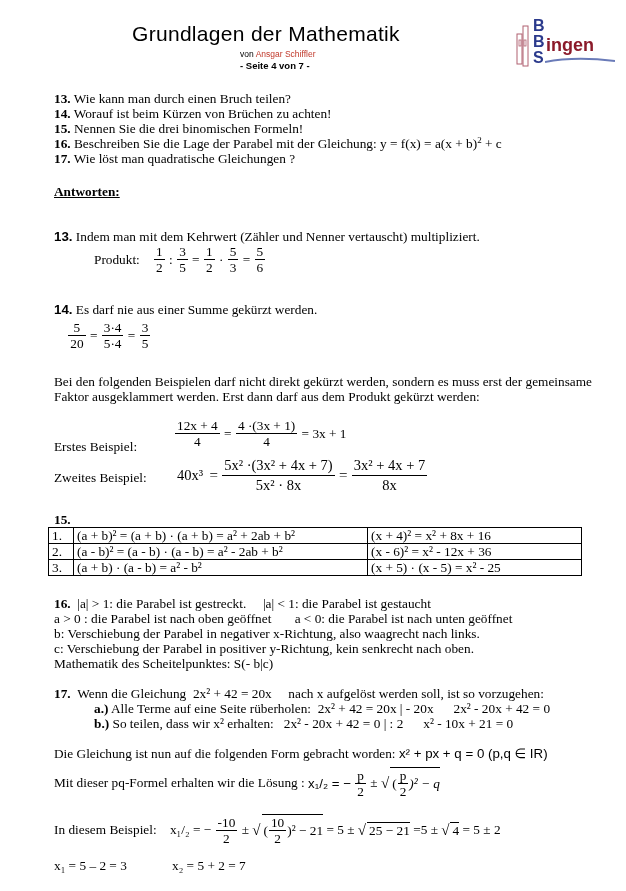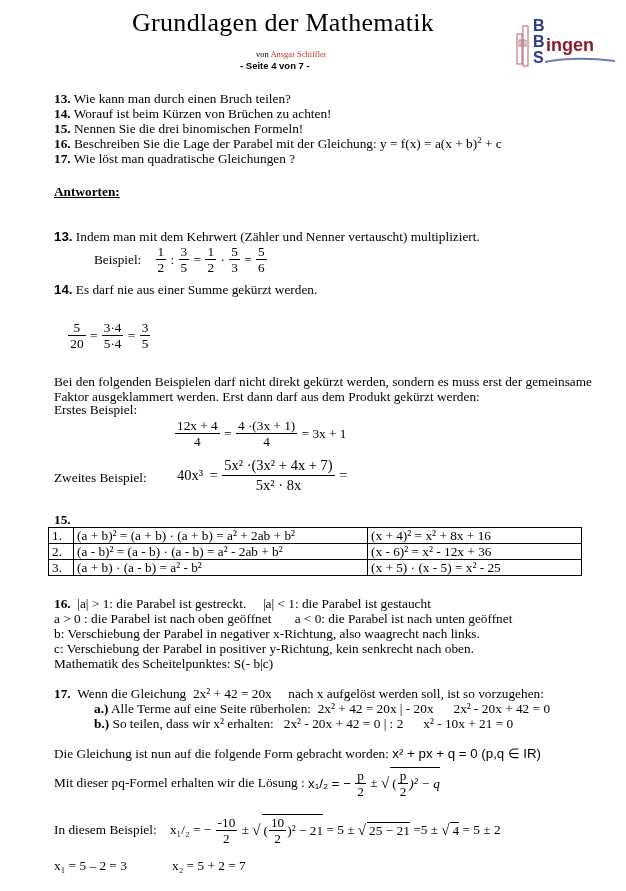--- a/index.html
+++ b/index.html
@@ -1,19 +1,19 @@
 <!DOCTYPE html>
 <html><head>
 <meta charset="utf-8">
 <style>
   html,body{margin:0;padding:0;background:#fff;}
   body{width:626px;height:891px;position:relative;overflow:hidden;font-family:"Liberation Serif",serif;color:#000;font-size:13.3px;}
   .abs{position:absolute;white-space:nowrap;}
-  .title{left:132px;top:8px;font-family:Liberation Serif, serif;font-size:26px;letter-spacing:0.3px;}
-  .author{left:240px;top:49px;font-family:Liberation Serif, serif;font-size:8.5px;margin-left:16px;}
+  .title{left:132px;top:22px;font-family:Liberation Sans, sans-serif;font-size:21px;letter-spacing:0.3px;}
+  .author{left:240px;top:49px;font-family:Liberation Sans, sans-serif;font-size:8.5px;}
   .author .name{color:#c0392b;}
   .pageno{left:240px;top:60px;font-family:"Liberation Sans",sans-serif;font-size:9.5px;font-weight:bold;}
   .logo{left:515px;top:18px;width:100px;height:52px;}
   .logo .letters{position:absolute;left:18px;top:0;font-family:"Liberation Sans",sans-serif;font-weight:bold;font-size:16px;line-height:16px;color:#2b3a8c;}
   .logo .bingen{position:absolute;left:31px;top:17px;font-family:"Liberation Sans",sans-serif;font-weight:bold;font-size:18px;color:#8b1a2a;}
   .q{left:54px;font-size:13.3px;}
   b{font-weight:bold;}
   .frac{display:inline-block;vertical-align:middle;text-align:center;margin:0 1px;}
   .frac .n{display:block;border-bottom:1px solid #000;padding:0 2px;line-height:15px;}
   .frac .d{display:block;line-height:15px;padding:0 2px;}
@@ -57,58 +57,59 @@
 <div class="abs q" style="top:91px"><b>13.</b> <span>Wie kann man durch einen Bruch teilen?</span></div>
 <div class="abs q" style="top:106px"><b>14.</b> <span>Worauf ist beim Kürzen von Brüchen zu achten!</span></div>
 <div class="abs q" style="top:121px"><b>15.</b> <span>Nennen Sie die drei binomischen Formeln!</span></div>
 <div class="abs q" style="top:136px"><b>16.</b> <span>Beschreiben Sie die Lage der Parabel mit der Gleichung: y = f(x) = a(x + b)</span><sup>2</sup><span> + c</span></div>
 <div class="abs q" style="top:151px"><b>17.</b> <span>Wie löst man quadratische Gleichungen ?</span></div>
 
 <div class="abs q" style="top:184px;font-weight:bold;text-decoration:underline;">Antworten:</div>
 
 <div class="abs q" style="top:229px"><b class="sans">13.</b> <span>Indem man mit dem Kehrwert (Zähler und Nenner vertauscht) multipliziert.</span></div>
 <div class="abs" style="left:94px;top:244px">
-  <span style="vertical-align:middle">Beispiel:</span>&nbsp;&nbsp;&nbsp;
+  <span style="vertical-align:middle">Produkt:</span>&nbsp;&nbsp;&nbsp;
   <span class="frac"><span class="n">1</span><span class="d">2</span></span>
   <span style="vertical-align:middle">:</span>
   <span class="frac"><span class="n">3</span><span class="d">5</span></span>
   <span style="vertical-align:middle">=</span>
   <span class="frac"><span class="n">1</span><span class="d">2</span></span>
   <span style="vertical-align:middle">·</span>
   <span class="frac"><span class="n">5</span><span class="d">3</span></span>
   <span style="vertical-align:middle">=</span>
   <span class="frac"><span class="n">5</span><span class="d">6</span></span>
 </div>
 
-<div class="abs q" style="top:282px"><b class="sans">14.</b> <span>Es darf nie aus einer Summe gekürzt werden.</span></div>
+<div class="abs q" style="top:302px"><b class="sans">14.</b> <span>Es darf nie aus einer Summe gekürzt werden.</span></div>
 <div class="abs q" style="top:320px">
   &nbsp;&nbsp;&nbsp;
   <span class="frac"><span class="n">5</span><span class="d">20</span></span>
   <span style="vertical-align:middle">=</span>
   <span class="frac"><span class="n">3·4</span><span class="d">5·4</span></span>
   <span style="vertical-align:middle">=</span>
   <span class="frac"><span class="n">3</span><span class="d">5</span></span>
 </div>
 <div class="abs q" style="top:374px">Bei den folgenden Beispielen darf nicht direkt gekürzt werden, sondern es muss erst der gemeinsame</div>
 <div class="abs q" style="top:389px">Faktor ausgeklammert werden. Erst dann darf aus dem Produkt gekürzt werden:</div>
 
-<div class="abs q" style="top:402px;line-height:15px;">Erstes Beispiel:</div>
+<div class="abs q" style="top:439px;line-height:15px;">Erstes Beispiel:</div>
 <div class="abs" style="left:174px;top:418px">
   <span class="frac"><span class="n">12x + 4</span><span class="d">4</span></span>
   <span style="vertical-align:middle">=</span>
   <span class="frac"><span class="n">4 ·(3x + 1)</span><span class="d">4</span></span>
   <span style="vertical-align:middle">= 3x + 1</span>
 </div>
 
 <div class="abs q" style="top:470px">Zweites Beispiel:</div>
 <div class="abs" style="left:174px;top:456px">
   <span class="frac big"><span class="d">40x³</span></span>
   <span style="vertical-align:middle;font-size:15px">=</span>
   <span class="frac big"><span class="n">5x² ·(3x² + 4x + 7)</span><span class="d">5x² · 8x</span></span>
   <span style="vertical-align:middle;font-size:15px">=</span>
+  <span class="frac big"><span class="n">3x² + 4x + 7</span><span class="d">8x</span></span>
 </div>
 
 <div class="abs q" style="top:512px;font-weight:bold">15.</div>
 <table class="binom">
   <tbody>
       <tr>
     <td class="num">1.</td>
     <td class="c2">(a + b)² = (a + b) · (a + b) = a² + 2ab + b²</td>
     <td>(x + 4)² = x² + 8x + 16</td>
   </tr>
@@ -128,21 +129,21 @@
 <div class="abs q" style="top:596px"><b>16.</b>&nbsp;&nbsp;<span>|a| &gt; 1: die Parabel ist gestreckt.</span>&nbsp;&nbsp;&nbsp;&nbsp;&nbsp;<span>|a| &lt; 1: die Parabel ist gestaucht</span></div>
 <div class="abs q" style="top:611px"><span>a &gt; 0 : die Parabel ist nach oben geöffnet</span>&nbsp;&nbsp;&nbsp;&nbsp;&nbsp;&nbsp;&nbsp;<span>a &lt; 0: die Parabel ist nach unten geöffnet</span></div>
 <div class="abs q" style="top:626px">b: Verschiebung der Parabel in negativer x-Richtung, also waagrecht nach links.</div>
 <div class="abs q" style="top:641px">c: Verschiebung der Parabel in positiver y-Richtung, kein senkrecht nach oben.</div>
 <div class="abs q" style="top:656px">Mathematik des Scheitelpunktes: S(- b|c)</div>
 
 <div class="abs q" style="top:686px"><b>17.</b>&nbsp;&nbsp;<span>Wenn die Gleichung</span>&nbsp;&nbsp;<span>2x² + 42 = 20x</span>&nbsp;&nbsp;&nbsp;&nbsp;&nbsp;<span>nach x aufgelöst werden soll, ist so vorzugehen:</span></div>
 <div class="abs" style="left:94px;top:701px"><b>a.)</b> <span>Alle Terme auf eine Seite rüberholen:</span>&nbsp;&nbsp;<span>2x² + 42 = 20x  | - 20x</span>&nbsp;&nbsp;&nbsp;&nbsp;&nbsp;&nbsp;<span>2x² - 20x + 42 = 0</span></div>
 <div class="abs" style="left:94px;top:716px"><b>b.)</b> <span>So teilen, dass wir x² erhalten:</span>&nbsp;&nbsp;&nbsp;<span>2x² - 20x + 42 = 0  | : 2</span>&nbsp;&nbsp;&nbsp;&nbsp;&nbsp;&nbsp;<span>x² - 10x + 21 = 0</span></div>
 
-<div class="abs q" style="top:746px"><span>Die Gleichung ist nun auf die folgende Form gebracht worden:</span> <span class="sans">x² + px + q = 0  (p,q ∈ IR)</span></div>
+<div class="abs q" style="top:746px"><span>Die Gleichung ist nun auf die folgenden Form gebracht worden:</span> <span class="sans">x² + px + q = 0  (p,q ∈ IR)</span></div>
 
 <div class="abs q" style="top:767px">
   <span style="vertical-align:middle">Mit dieser pq-Formel erhalten wir die Lösung :</span>
   <span class="sans" style="vertical-align:middle">x₁/₂ = −</span>
   <span class="frac"><span class="n">p</span><span class="d">2</span></span>
   <span style="vertical-align:middle">±</span>
   <span class="rad">√</span><span class="sqrt"><span style="vertical-align:middle">(</span><span class="frac"><span class="n">p</span><span class="d">2</span></span><span style="vertical-align:middle;font-style:italic">)² − q</span></span>
 </div>
 
 <div class="abs q" style="top:814px">

